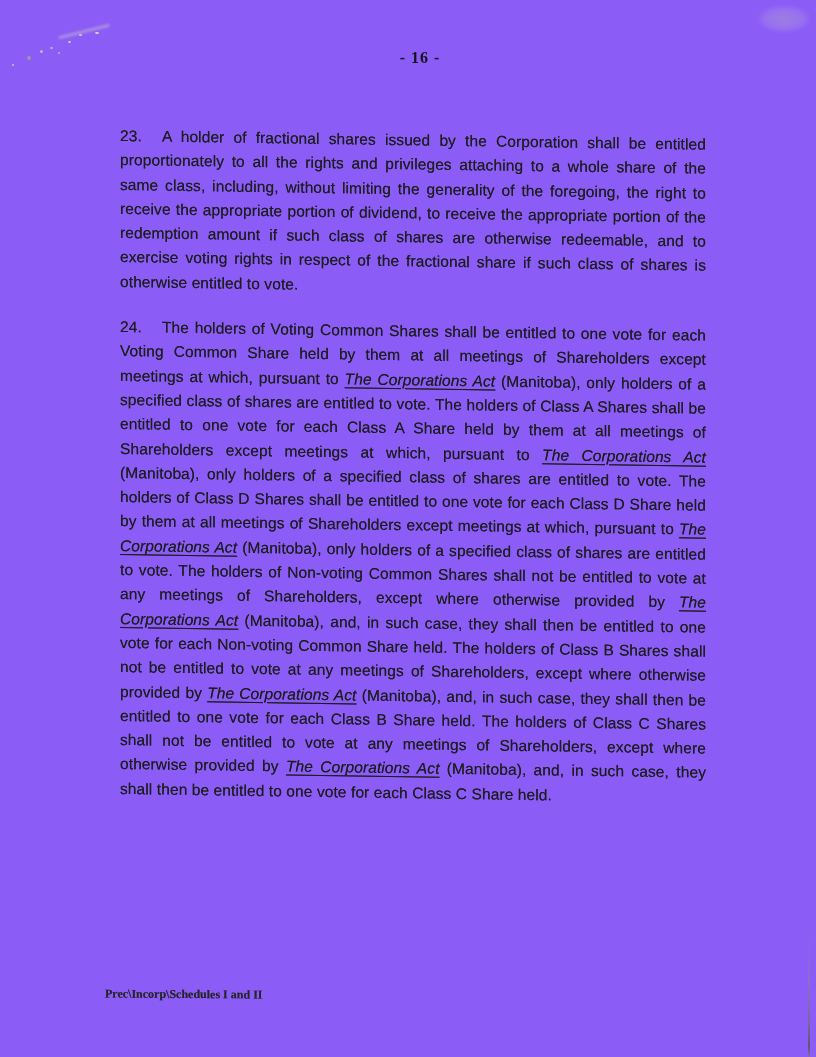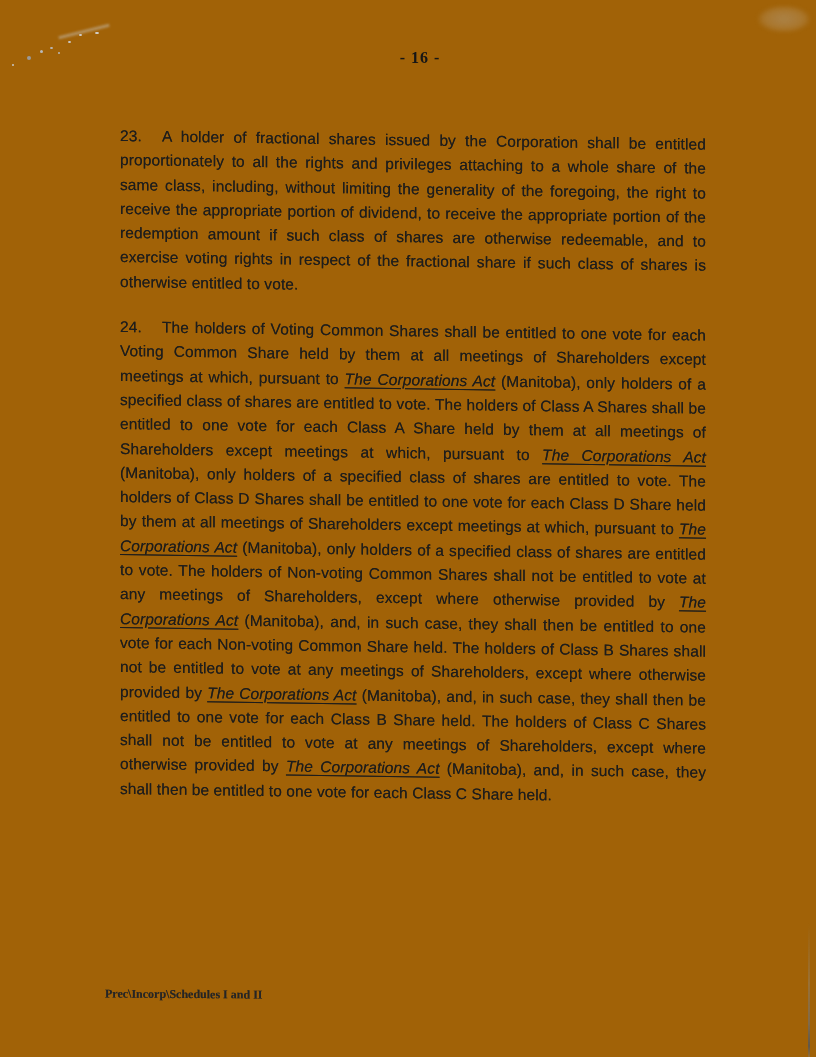--- a/index.html
+++ b/index.html
@@ -5,21 +5,21 @@
   html, body {
     margin: 0;
     padding: 0;
     background: #e8e8e8;
   }
   .page {
     position: relative;
     width: 816px;
     height: 1057px;
     margin: 0 auto;
-    background: #a16207;
+    background: #8b5cf6;
     overflow: hidden;
     font-family: "Liberation Sans", sans-serif;
     color: #1c1c1c;
   }
   .page-number {
     position: absolute;
     top: 49px;
     left: 0;
     right: 0;
     text-align: center;

